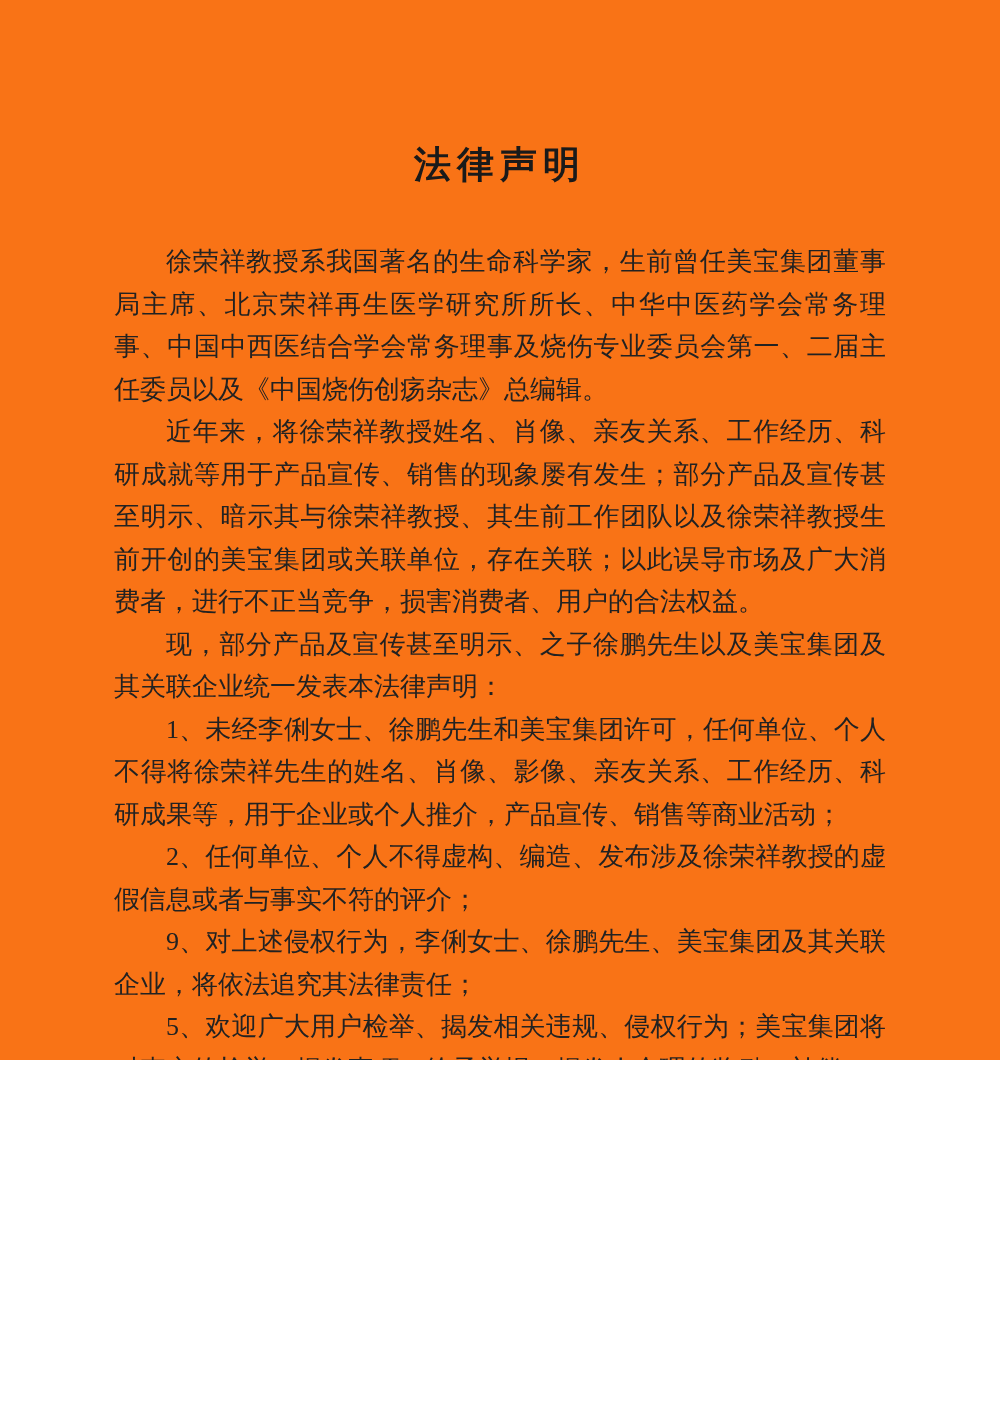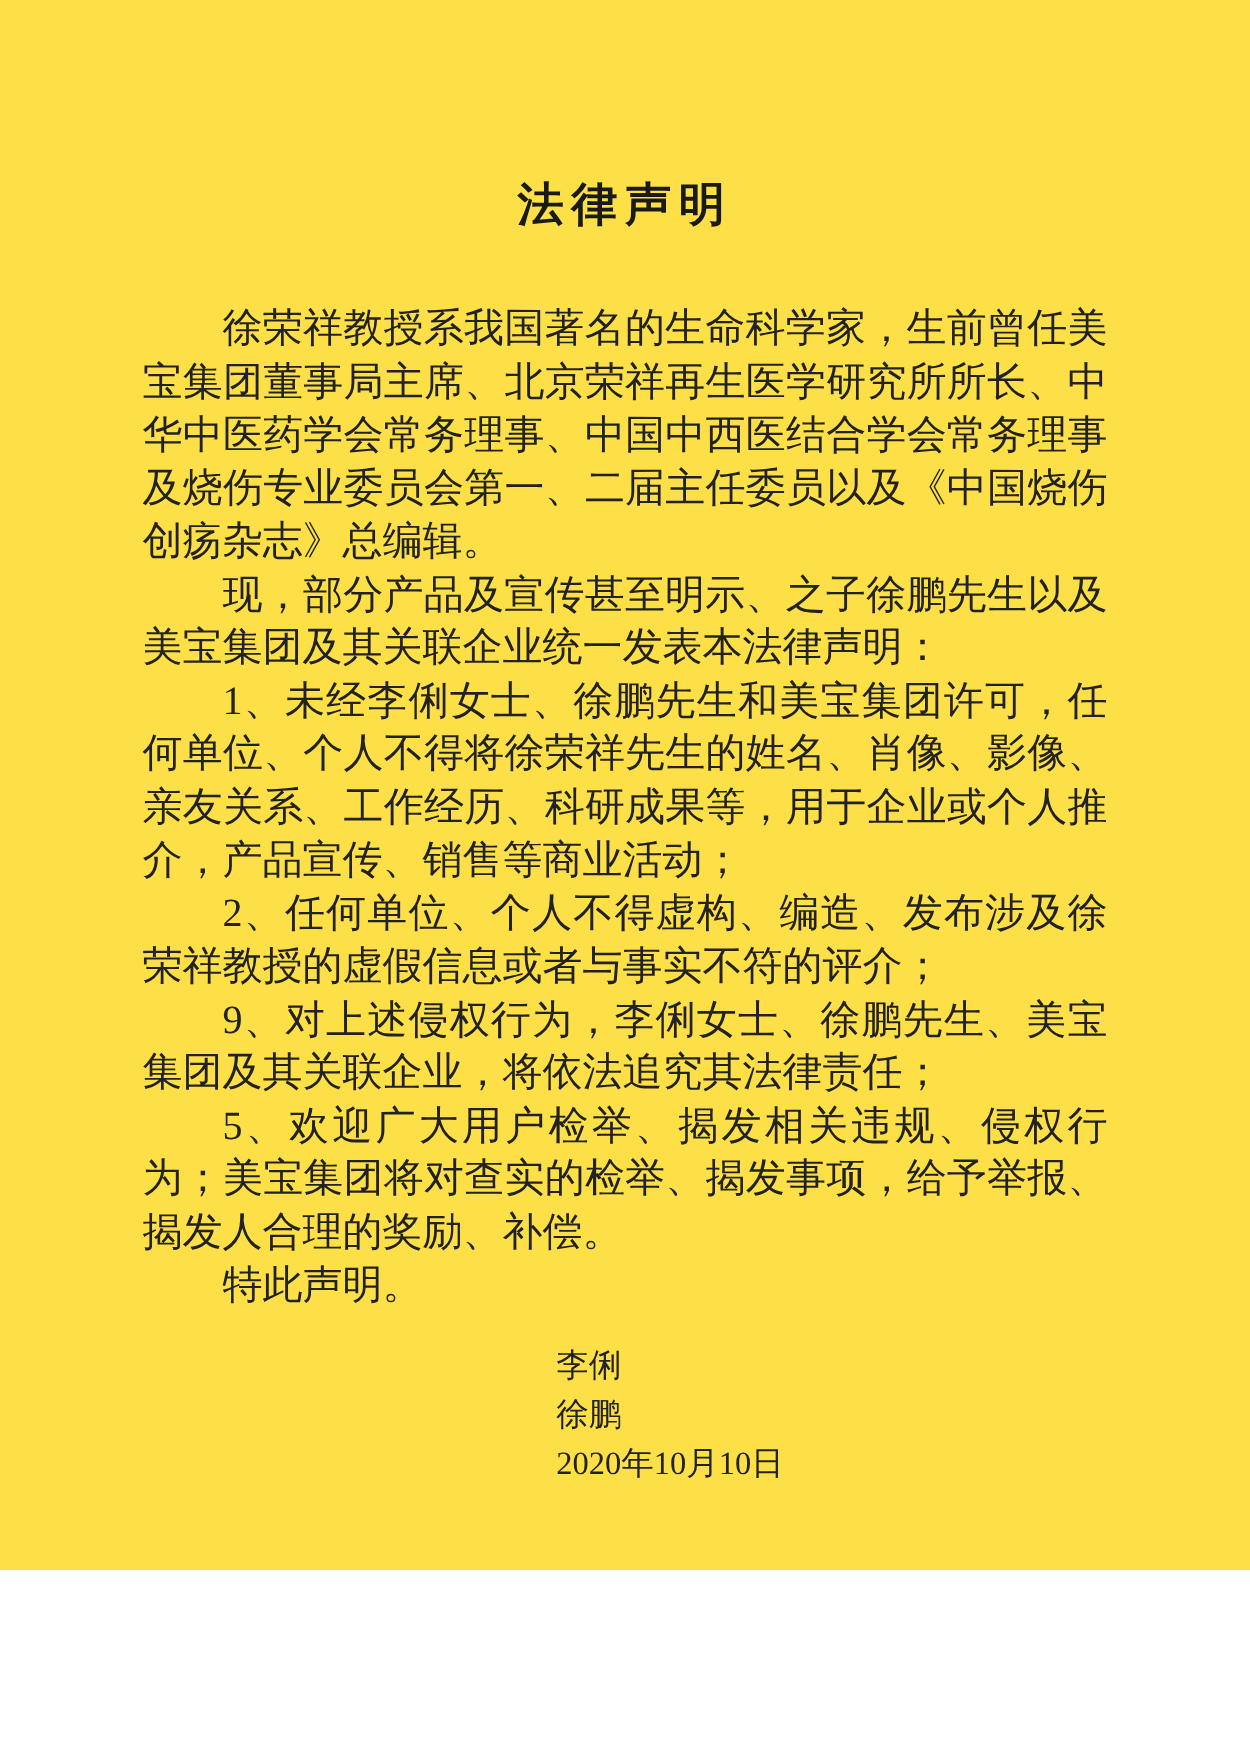--- a/index.html
+++ b/index.html
@@ -3,41 +3,41 @@
 <meta charset="utf-8">
 <style>
   html, body {
     margin: 0;
     padding: 0;
     background: #ffffff;
   }
   .page {
     position: relative;
     width: 1000px;
-    height: 1256px;
+    height: 1060px;
     margin: 0 auto;
-    background: #fde047;
+    background: #f97316;
     color: #1e1e1e;
     font-family: "Liberation Serif", "DejaVu Serif", serif;
     overflow: hidden;
   }
   .title {
     margin: 0;
     padding-top: 146px;
     text-align: center;
     font-size: 37px;
     line-height: 1;
     font-weight: 700;
     letter-spacing: 6px;
     color: #1a1a1a;
   }
   .content {
     box-sizing: border-box;
     padding: 58px 114px 0 114px;
-    font-size: 32px;
+    font-size: 26px;
     line-height: 42.5px;
     text-align: justify;
     text-justify: inter-ideograph;
     color: #222222;
   }
   .para {
     margin: 0;
     text-indent: 2em;
   }
   .signature {
@@ -52,20 +52,21 @@
   }
 </style>
 </head>
 <body>
 
 <div class="page">
   <h1 class="title">法律声明</h1>
 
   <div class="content">
       <p class="para">徐荣祥教授系我国著名的生命科学家，生前曾任美宝集团董事局主席、北京荣祥再生医学研究所所长、中华中医药学会常务理事、中国中西医结合学会常务理事及烧伤专业委员会第一、二届主任委员以及《中国烧伤创疡杂志》总编辑。</p>
+      <p class="para">近年来，将徐荣祥教授姓名、肖像、亲友关系、工作经历、科研成就等用于产品宣传、销售的现象屡有发生；部分产品及宣传甚至明示、暗示其与徐荣祥教授、其生前工作团队以及徐荣祥教授生前开创的美宝集团或关联单位，存在关联；以此误导市场及广大消费者，进行不正当竞争，损害消费者、用户的合法权益。</p>
       <p class="para">现，部分产品及宣传甚至明示、之子徐鹏先生以及美宝集团及其关联企业统一发表本法律声明：</p>
       <p class="para">1、未经李俐女士、徐鹏先生和美宝集团许可，任何单位、个人不得将徐荣祥先生的姓名、肖像、影像、亲友关系、工作经历、科研成果等，用于企业或个人推介，产品宣传、销售等商业活动；</p>
       <p class="para">2、任何单位、个人不得虚构、编造、发布涉及徐荣祥教授的虚假信息或者与事实不符的评介；</p>
       <p class="para">9、对上述侵权行为，李俐女士、徐鹏先生、美宝集团及其关联企业，将依法追究其法律责任；</p>
       <p class="para">5、欢迎广大用户检举、揭发相关违规、侵权行为；美宝集团将对查实的检举、揭发事项，给予举报、揭发人合理的奖励、补偿。</p>
       <p class="para">特此声明。</p>
     </div>
 
   <div class="signature">
       <div class="sig-line">李俐</div>

